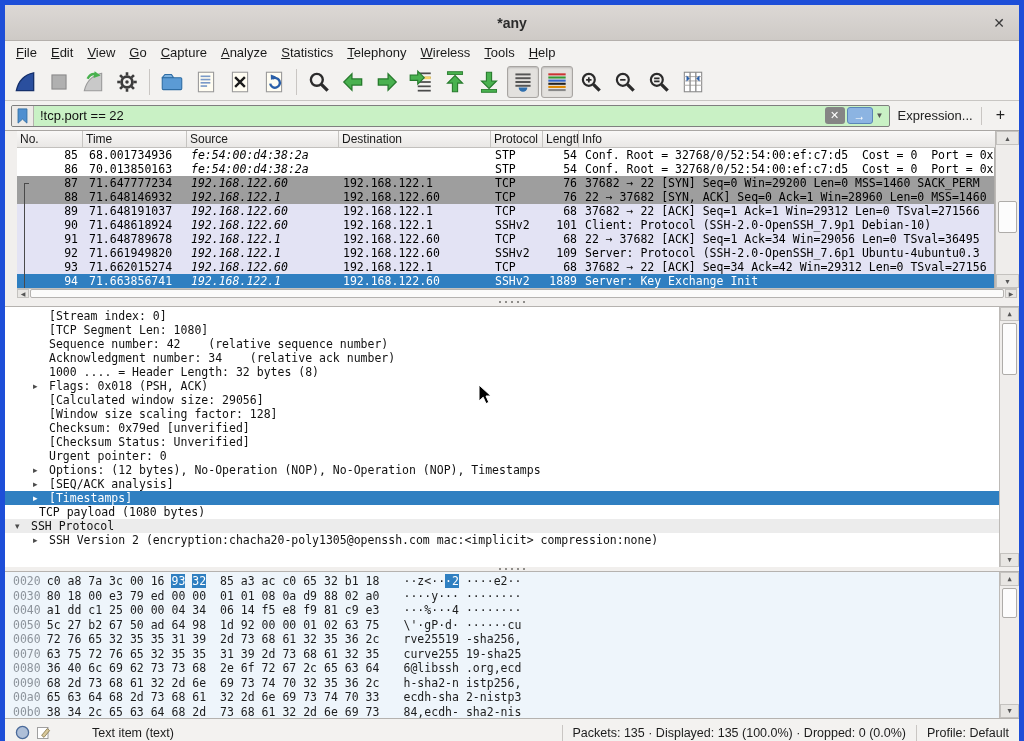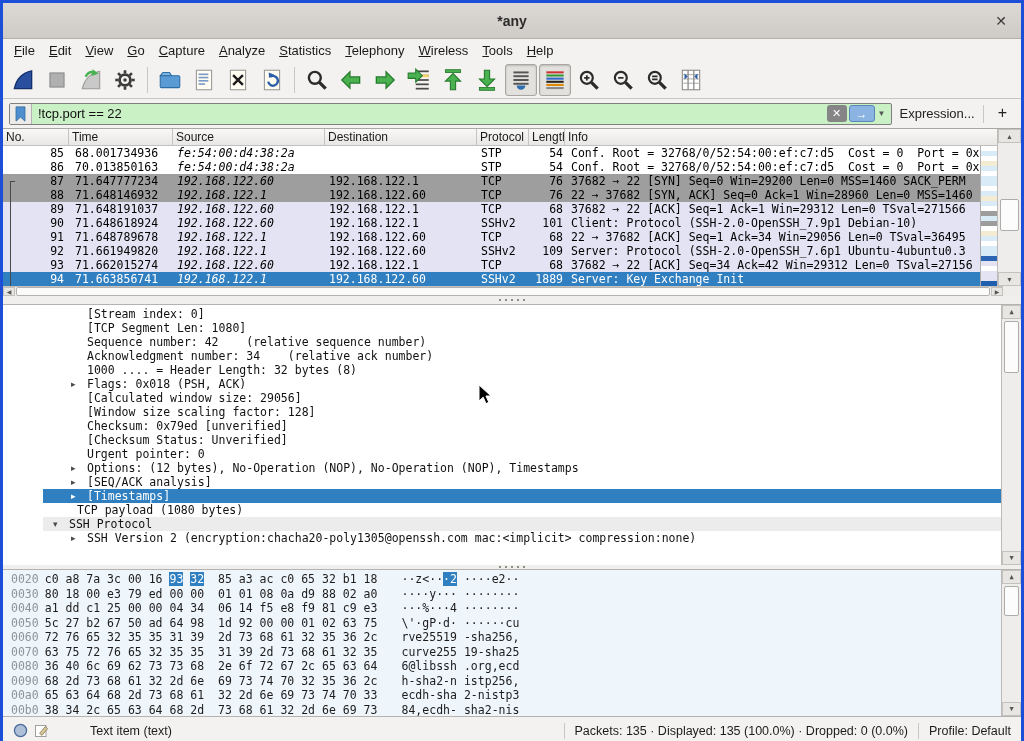--- a/index.html
+++ b/index.html
@@ -1,18 +1,18 @@
 <!DOCTYPE html>
 <html><head>
 <meta charset="utf-8">
 <style>
   * { box-sizing: border-box; margin:0; padding:0; }
   html,body { width:1024px; height:741px; overflow:hidden; }
   body { font-family:"Liberation Sans",sans-serif; background:#f1efed; position:relative; }
-  .window { position:absolute; inset:0; border:3px solid #1d4ed8; display:flex; flex-direction:column; background:#f1efed; }
+  .window { position:absolute; inset:0; border:5px solid #1d4ed8; display:flex; flex-direction:column; background:#f1efed; }
 
   
   .titlebar { height:36px; background:linear-gradient(#dcd8d5,#cecac6); border-bottom:1px solid #b4b0ac; position:relative; display:flex; align-items:center; justify-content:center; flex:none; }
   .title { font-weight:bold; font-size:14px; color:#2b2b2b; }
   .close-btn { position:absolute; right:10px; top:8px; width:20px; height:20px; font-size:14px; color:#3a3a3a; display:flex; align-items:center; justify-content:center; }
 
   
   .menubar { height:22px; background:#f3f2f0; display:flex; align-items:center; padding-left:4px; font-size:13px; flex:none; }
   .menu-item { padding:2px 7px; color:#1a1a1a; white-space:nowrap; }
 
@@ -28,21 +28,21 @@
   .bookmark-btn { width:22px; height:100%; background:#edebe8; border-right:1px solid #b5b2af; display:flex; align-items:center; justify-content:center; flex:none; }
   .filter-input { flex:1; background:transparent; border:none; outline:none; font-size:13px; color:#111; padding:0 6px; font-family:"Liberation Sans",sans-serif; }
   .filter-clear { width:20px; height:17px; background:#858585; border-radius:3px; color:#fff; font-size:11px; display:flex; align-items:center; justify-content:center; margin-right:2px; flex:none; }
   .filter-apply { width:26px; height:17px; background:#8cb4e2; border:1px solid #5a86b8; border-radius:3px; color:#fff; font-size:12px; display:flex; align-items:center; justify-content:center; margin-right:3px; flex:none; }
   .filter-caret { font-size:8px; color:#555; margin-right:5px; flex:none; }
   .expression-label { font-size:13px; color:#222; padding:0 2px; white-space:nowrap; }
   .filter-sep { width:1px; height:18px; background:#c9c6c3; }
   .add-btn { font-size:16px; color:#222; padding:0 8px 2px 8px; }
 
   
-  .packet-pane { height:167px; position:relative; background:#14b8a6; flex:none; overflow:hidden; }
+  .packet-pane { height:167px; position:relative; background:#14b8a6; flex:none; overflow:hidden;margin-left:12px; }
   .ph { position:absolute; top:0; left:0; width:1000px; height:17px; display:flex; background:linear-gradient(#f9f8f7,#e9e7e5); border-bottom:1px solid #c2c0bd; font-size:12px; color:#1a1a1a; }
   .ph-cell { border-right:1px solid #c6c4c1; padding:1px 3px; overflow:hidden; white-space:nowrap; flex:none; }
   .ph-cell.last { flex:1; border-right:none; }
   .rows { position:absolute; top:17px; left:0; width:977px; }
   .prow { height:14px; display:flex; font:11.5px "DejaVu Sans Mono","Liberation Mono",monospace; line-height:14px; white-space:pre; color:#000; }
   .c-no   { width:66px; text-align:right; padding-right:5px; flex:none; }
   .c-time { width:104px; padding-left:6px; flex:none; }
   .c-src  { width:152px; padding-left:4px; flex:none;font-style:italic; }
   .c-dst  { width:152px; padding-left:4px; flex:none; }
   .c-proto{ width:52px; padding-left:4px; flex:none; }
@@ -69,21 +69,21 @@
   .splitter { background:#f1efed; position:relative; flex:none; }
   .split1 { height:8px; }
   .split2 { height:4px; }
   .grip { position:absolute; left:50%; top:50%; width:34px; height:4px; transform:translate(-50%,-50%);
           background-image:radial-gradient(circle, #8f8d8a 1px, transparent 1.2px); background-size:6px 4px; background-position:center; }
 
   
   .details { height:261px; background:#fff; border-top:1px solid #b5b2af; position:relative; overflow:hidden;
              font:11.5px "DejaVu Sans Mono","Liberation Mono",monospace; line-height:14px; flex:none; padding-top:2px; }
   .dcontent { position:absolute; top:2px; left:0; width:1004px; }
-  .dline { height:14px; white-space:pre; position:relative; color:#111;margin-left:40px; }
+  .dline { height:14px; white-space:pre; position:relative; color:#111; }
   .dline .txt { position:absolute; top:0; }
   .dline .arrow { position:absolute; top:0; font-size:9px; color:#4a4a4a; font-family:"DejaVu Sans",sans-serif; }
   .dline.sel { background:#2f7fc1; }
   .dline.sel .txt, .dline.sel .arrow { color:#fff; }
   .dline.proto { background:#ececec; }
 
   
   .hex { height:147px; background:#eef5fb; border-top:1px solid #b5b2af; position:relative; overflow:hidden;
          font:11.5px "DejaVu Sans Mono","Liberation Mono",monospace; line-height:14.5px; flex:none; padding-top:2px; }
   .hrow { height:14.5px; white-space:pre; color:#1c1c1c; }

